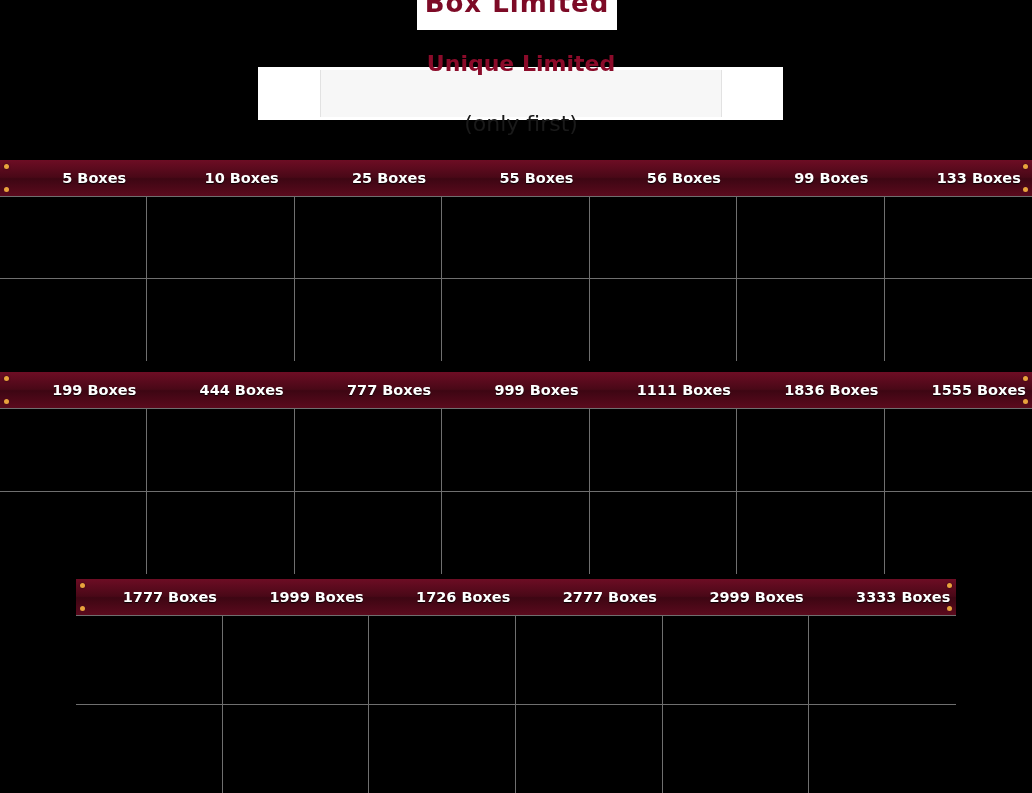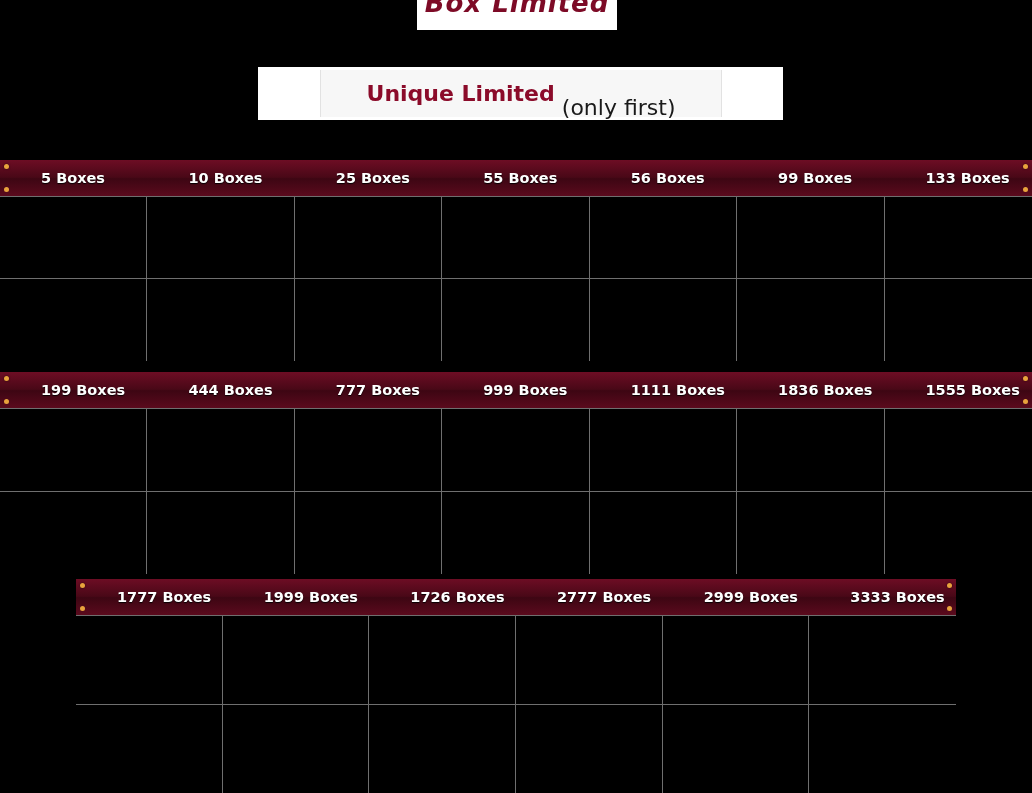--- a/index.html
+++ b/index.html
@@ -18,21 +18,20 @@
 
   
   #top-title-bar {
     position: absolute;
     left: 417px;
     top: 0px;
     width: 200px;
     height: 30px;
     background: #ffffff;
     overflow: hidden;
-    font-style: italic;
   }
   #top-title-bar .tt-text {
     position: absolute;
     left: 0;
     top: -12px;
     width: 200px;
     text-align: center;
     font-family: "DejaVu Sans", sans-serif;
     font-weight: bold;
     font-size: 26px;
@@ -57,20 +56,21 @@
     width: 400px;
     height: 47px;
     background: #f7f7f7;
     border-left: 1px solid #e2e2e2;
     border-right: 1px solid #e2e2e2;
     display: flex;
     align-items: center;
     justify-content: center;
     gap: 7px;
     white-space: nowrap;
+    flex-direction: column;
   }
   #subtitle-inner .st-strong {
     font-family: "DejaVu Sans", sans-serif;
     font-weight: bold;
     font-size: 22px;
     color: #8b0b2a;
   }
   #subtitle-inner .st-normal {
     font-family: "DejaVu Sans", sans-serif;
     font-size: 22px;
@@ -109,21 +109,21 @@
     width: 5px;
     height: 5px;
     border-radius: 50%;
     background: #e8a33d;
   }
   .hb-dot-bl { left: 4px; bottom: 4px; }
   .hb-dot-br { right: 4px; bottom: 4px; }
 
   .hdr-cell {
     flex: 1 1 0;
-    text-align: left;
+    text-align: center;
     font-family: "DejaVu Sans", sans-serif;
     font-weight: bold;
     font-size: 14.5px;
     color: #ffffff;
     text-shadow: 0 1px 1px rgba(0,0,0,0.9);
     white-space: nowrap;
     margin-left: 41px;
   }
 
   .grid {

